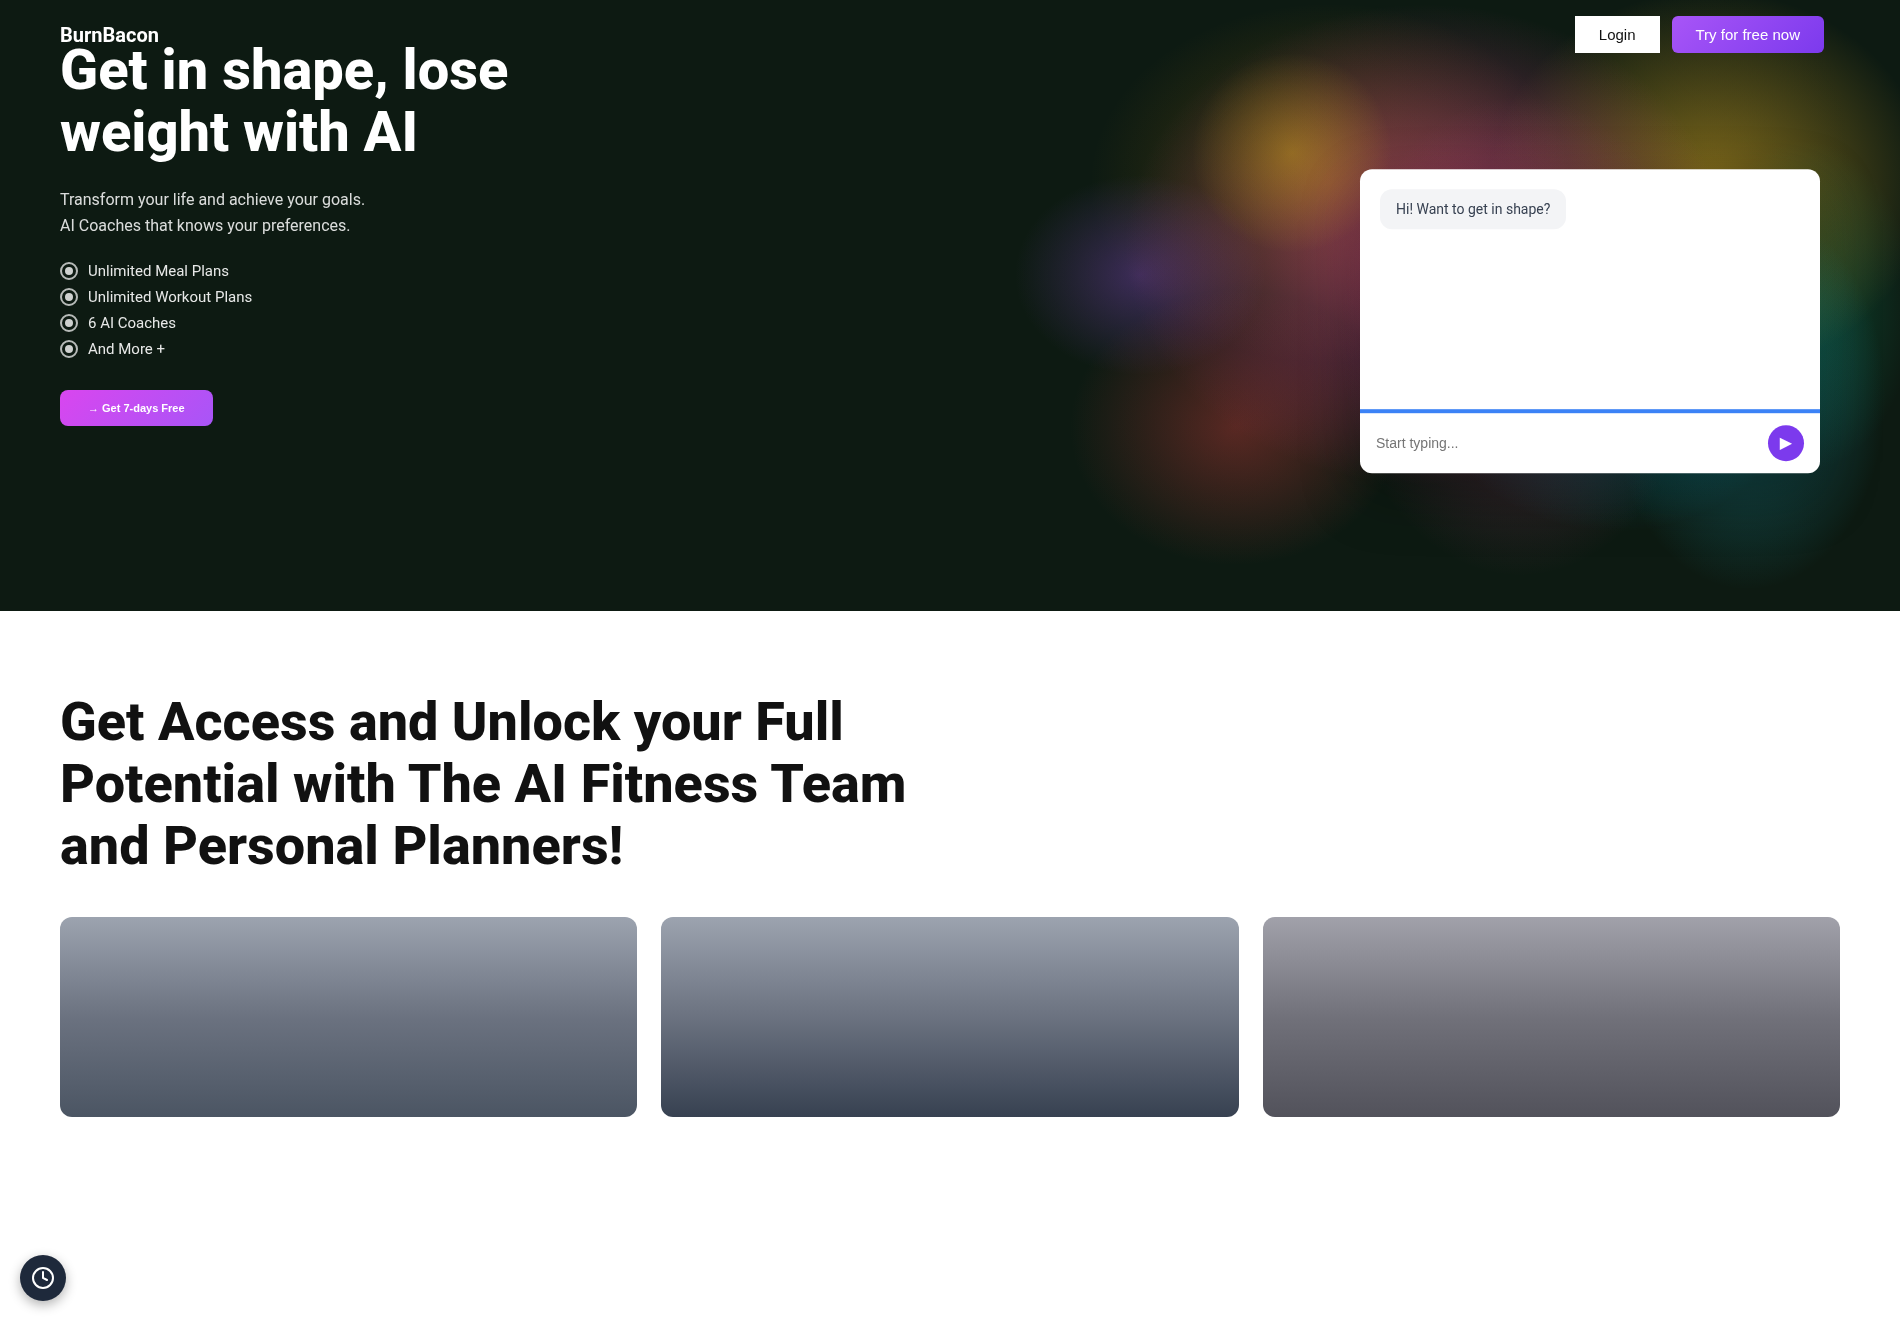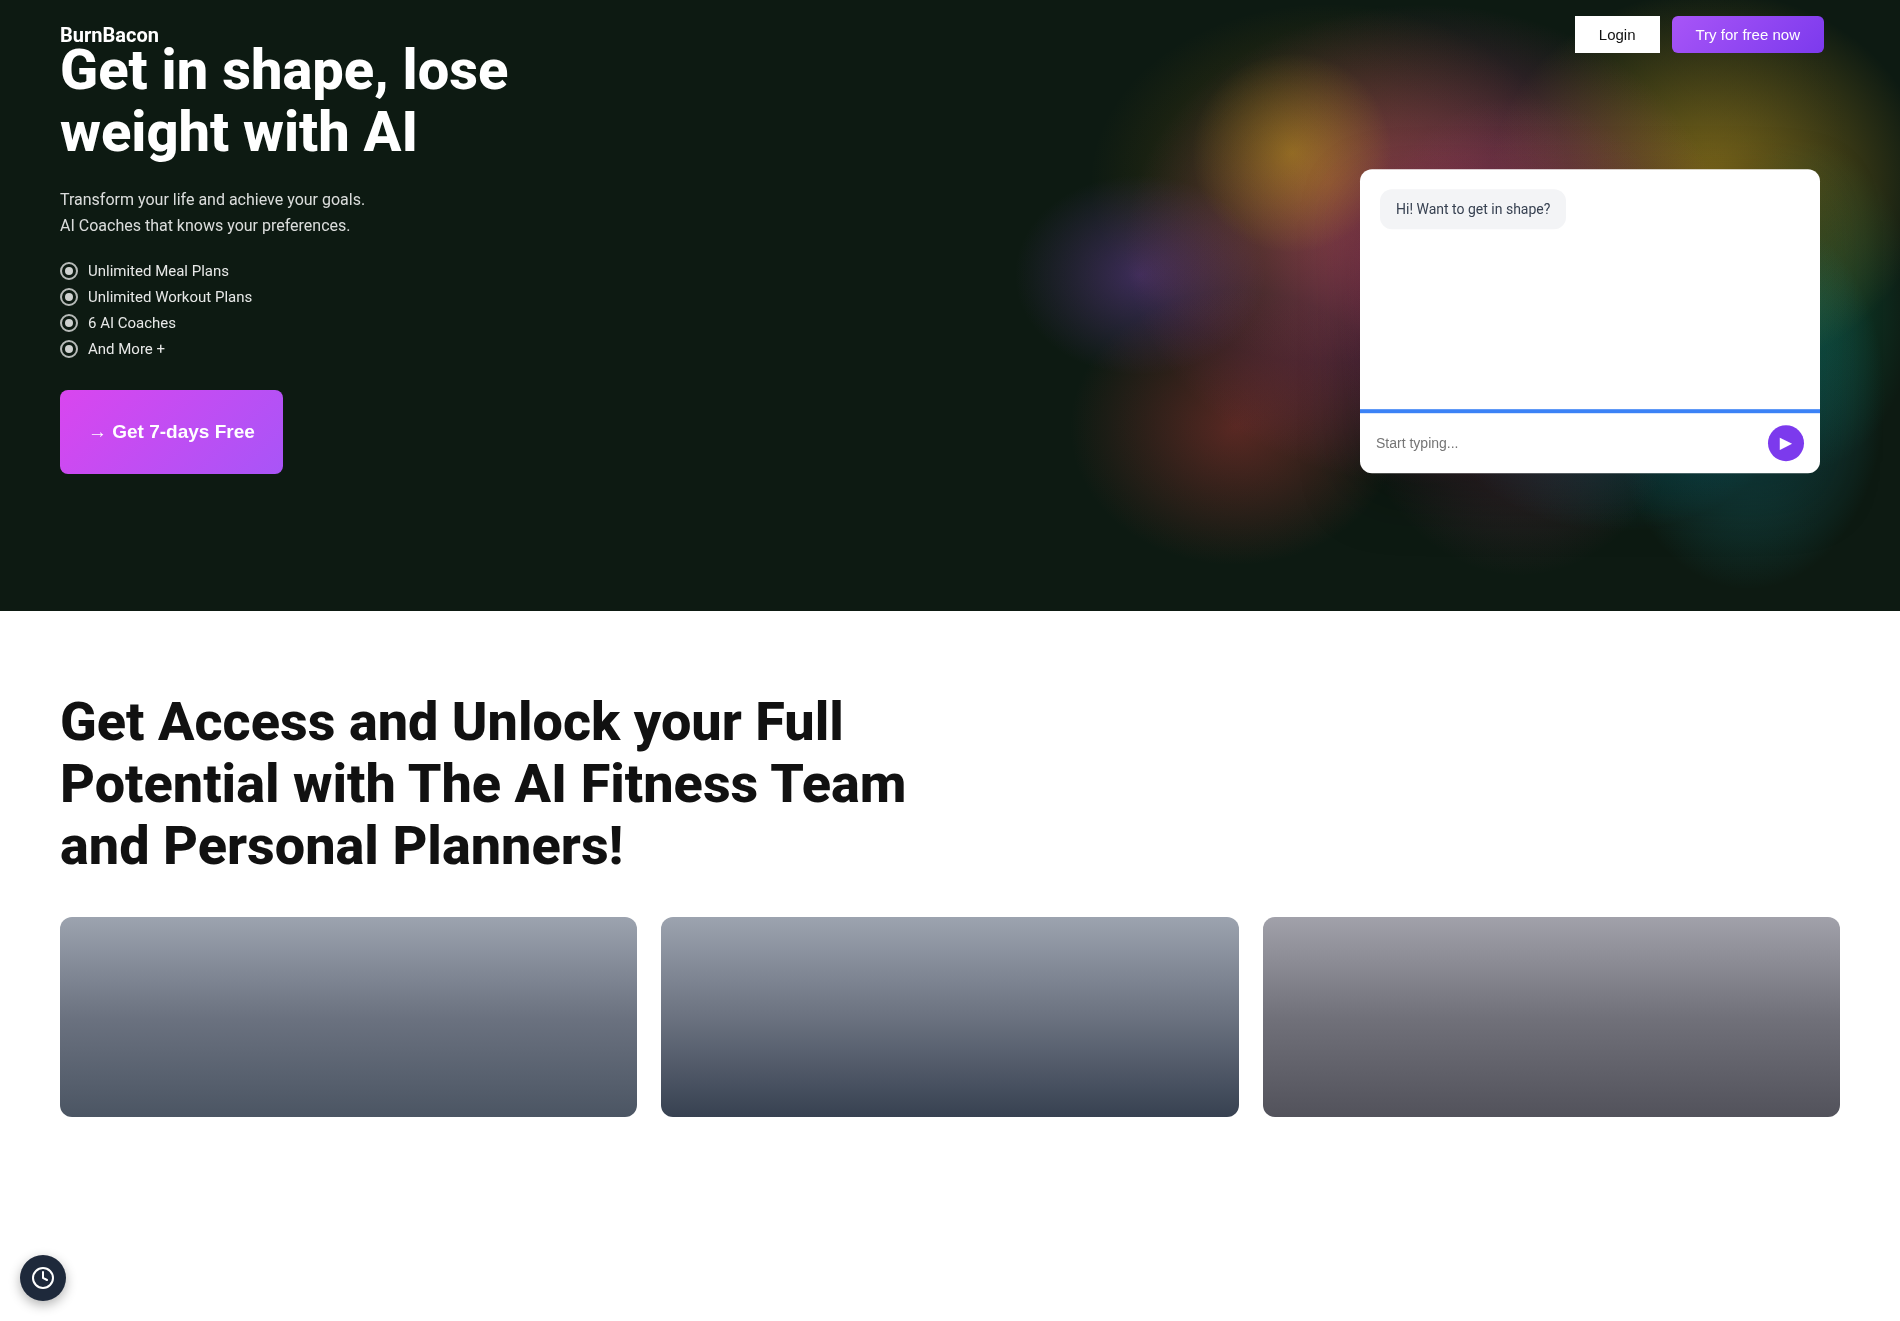--- a/index.html
+++ b/index.html
@@ -136,23 +136,23 @@
       width: 8px;
       height: 8px;
       border-radius: 50%;
       background: rgba(255,255,255,0.8);
     }
 
     .btn-cta {
       background: linear-gradient(135deg, #d946ef, #a855f7);
       color: white;
       border: none;
-      padding: 31px 28px;
+      padding: 12px 28px;
       border-radius: 8px;
-      font-size: 19px;
+      font-size: 11px;
       font-weight: 600;
       cursor: pointer;
       display: inline-flex;
       align-items: center;
       gap: 8px;
     }
 
     
     .chat-widget {
       position: absolute;

